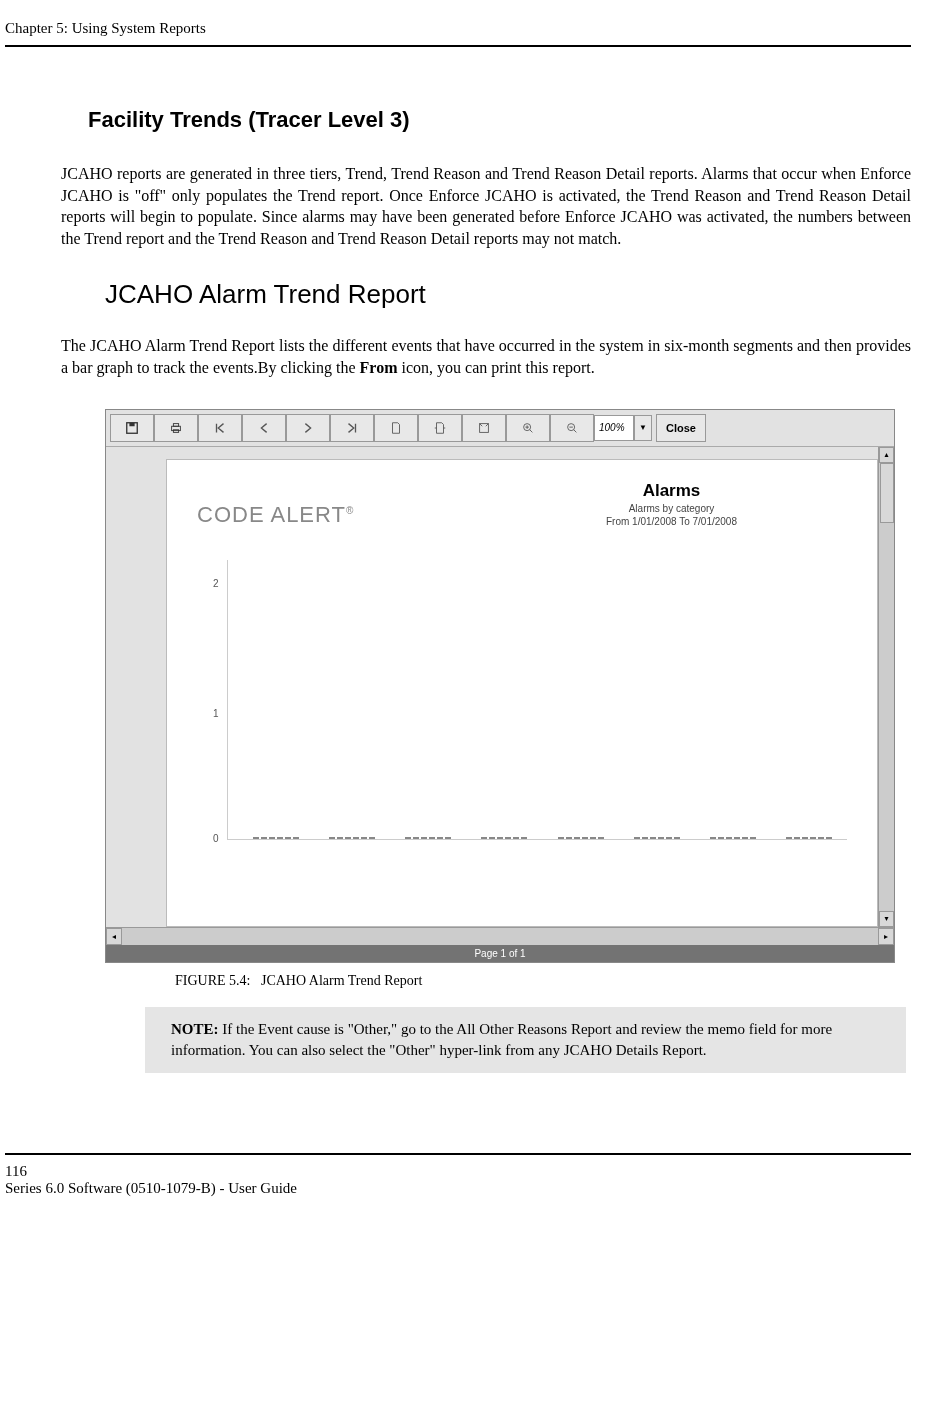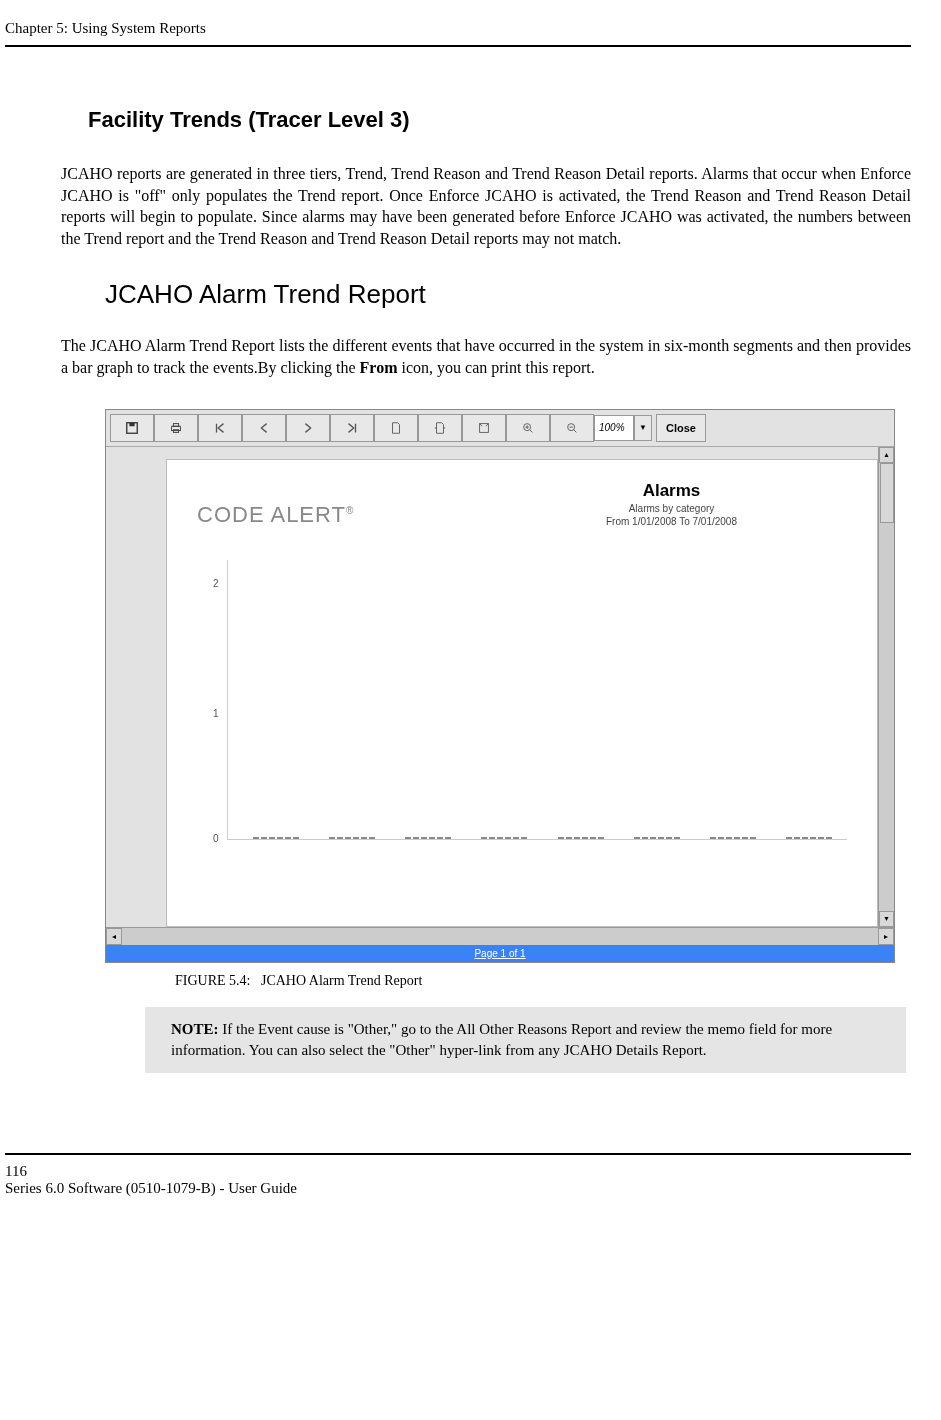--- a/index.html
+++ b/index.html
@@ -238,27 +238,26 @@
     }
     .x-label {
       font-size: 9px;
       font-family: Arial, sans-serif;
       color: #3355bb;
       text-decoration: underline;
       text-align: center;
       width: 60px;
     }
     .page-status {
-      background: #3b82f6;
+      background: #737373;
       color: #fff;
       font-size: 10px;
       font-family: Arial, sans-serif;
       text-align: center;
       padding: 3px;
-      text-decoration: underline;
     }
     .figure-caption {
       font-size: 14px;
       margin-left: 170px;
       margin-top: 10px;
       margin-bottom: 18px;
     }
     .note-box {
       background: #e5e5e5;
       margin-left: 140px;

